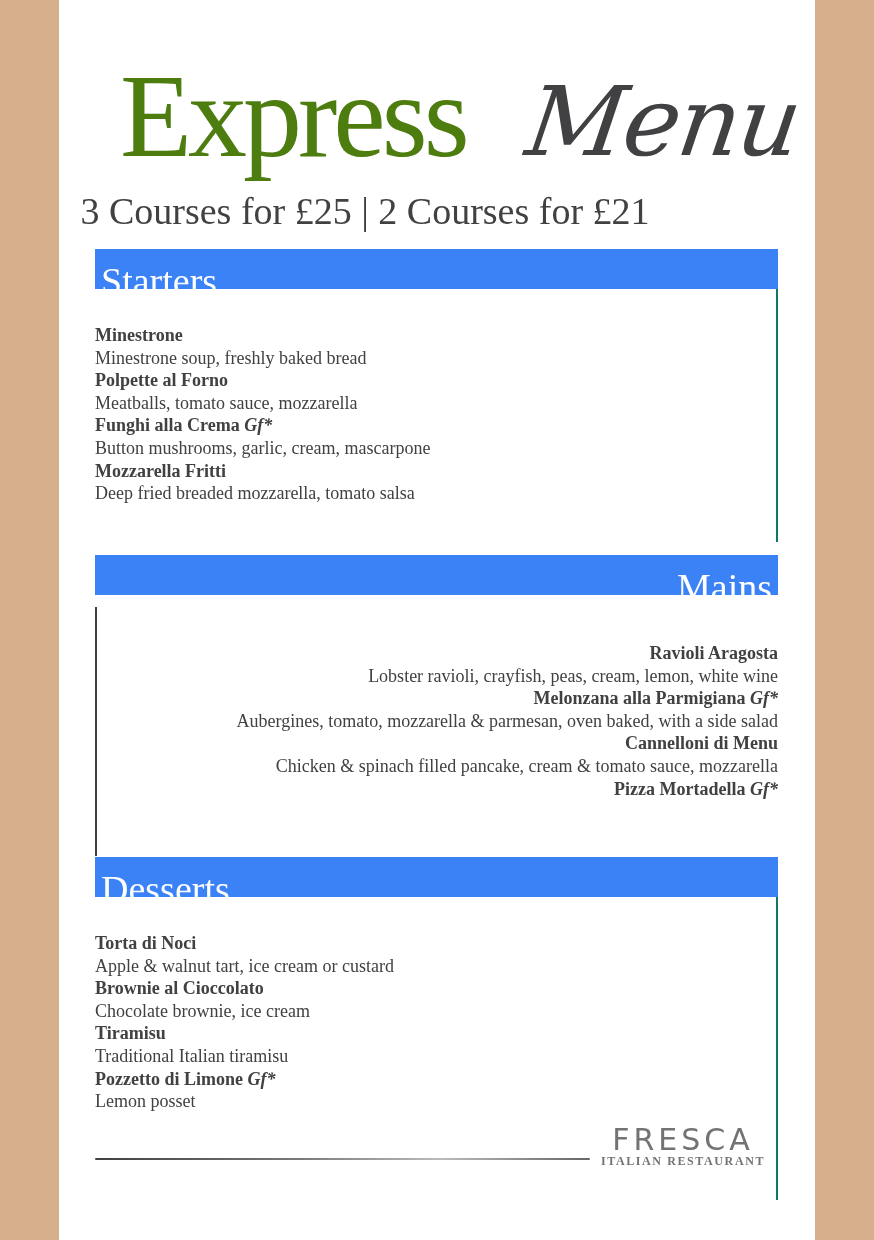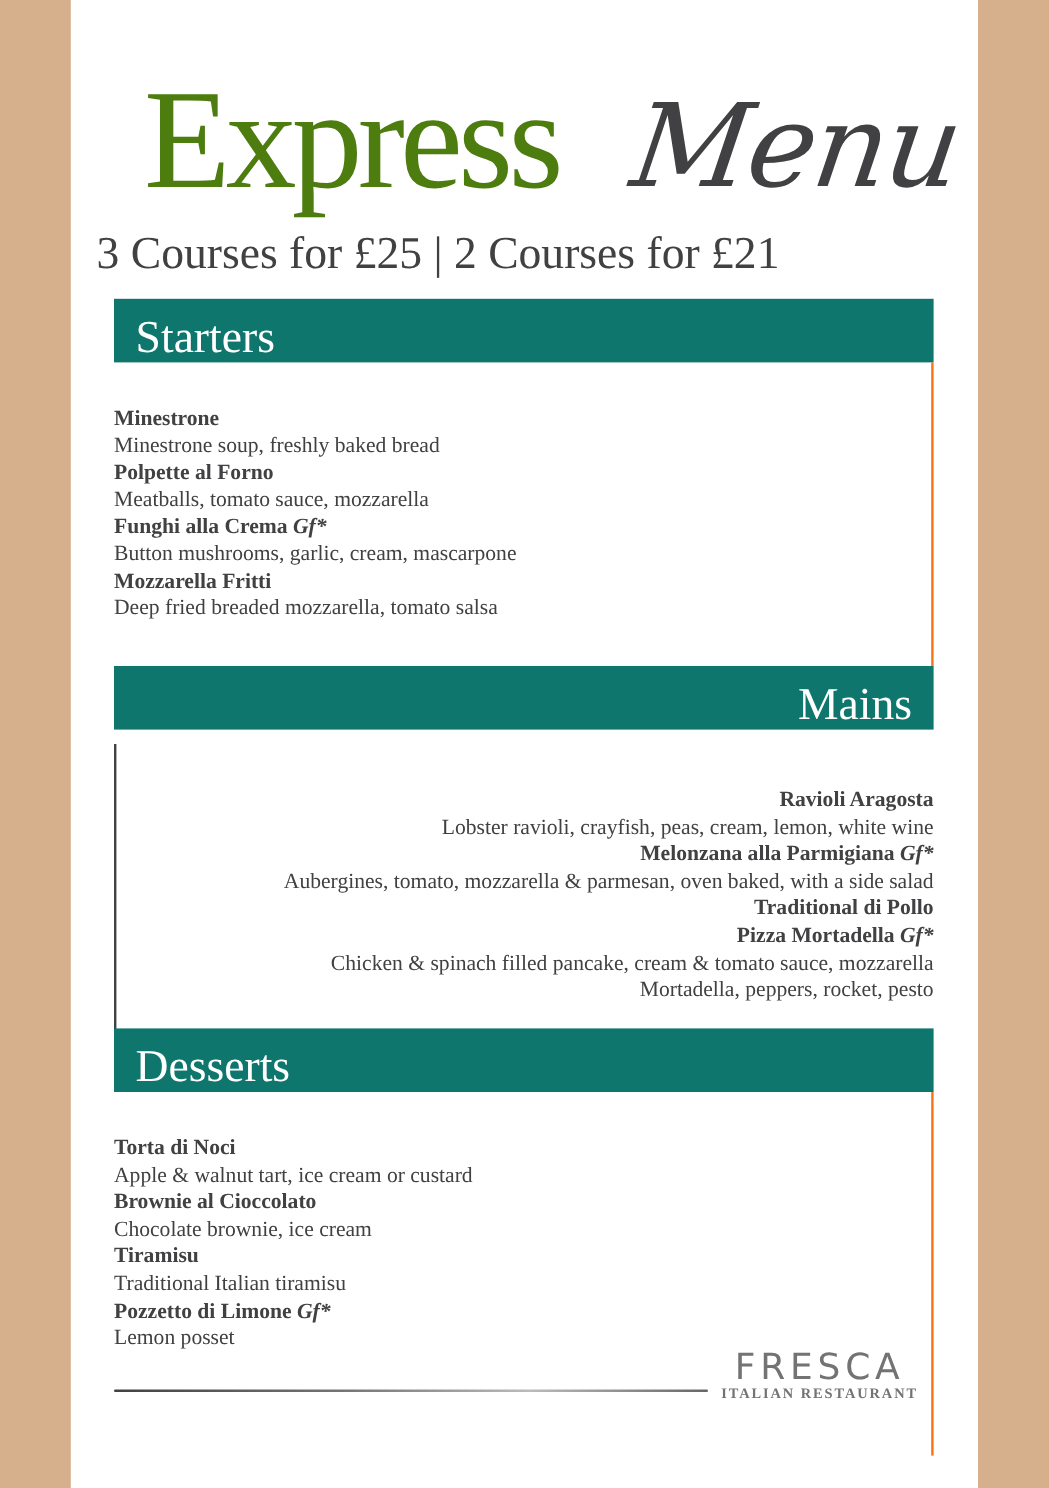--- a/index.html
+++ b/index.html
@@ -11,25 +11,25 @@
 
   .title-wrap { position:absolute; left:0; top:52px; width:874px; height:140px; }
   .title-express { position:absolute; left:120px; top:0; font-family:"Liberation Serif", serif;
         font-size:118px; line-height:130px; color:#4d7c0f; letter-spacing:-4px; }
   .title-menu { position:absolute; left:528px; top:10px; font-family:"DejaVu Serif", serif; font-style:italic;
         font-size:96px; line-height:120px; color:#414042; letter-spacing:-2px; transform:skewX(-8deg); font-weight:normal; }
   .subtitle { position:absolute; left:0; width:730px; top:188px; text-align:center; font-size:38px;
         line-height:46px; color:#414042; }
 
   .section { position:absolute; left:95px; width:683px; }
-  .sec-bar { height:53px; background:#0f766e; color:#fff; font-size:38px; line-height:64px; padding:0 18px;
+  .sec-bar { height:40px; background:#3b82f6; color:#fff; font-size:38px; line-height:64px; padding:0 6px;
         box-sizing:border-box; }
   .sec-bar.right { text-align:right; }
   .sec-body { position:relative; }
-  .border-r { border-right:2px solid #f97316; }
+  .border-r { border-right:2px solid #0f766e; }
   .border-l { border-left:2px solid #414042;margin-top:12px; }
   .items { font-size:18px; line-height:22.6px; }
   .items.right { text-align:right; }
   .item-name { font-weight:bold; }
   .gf { font-style:italic; font-weight:bold; }
 
   .starters { top:249px; }
   .starters .sec-body { height:253px; }
   .starters .items { position:absolute; left:0; top:35px; }
 
@@ -76,24 +76,23 @@
 </div>
 
 <div class="section mains">
   <div class="sec-bar right">Mains</div>
   <div class="sec-body border-l">
     <div class="items right">
       <div><span class="item-name">Ravioli Aragosta</span><span class="gf"></span></div>
       <div>Lobster ravioli, crayfish, peas, cream, lemon, white wine</div>
       <div><span class="item-name">Melonzana alla Parmigiana</span> <span class="gf">Gf*</span></div>
       <div>Aubergines, tomato, mozzarella &amp; parmesan, oven baked, with a side salad</div>
-      <div><span class="item-name">Traditional di Pollo</span><span class="gf"></span></div>
+      <div><span class="item-name">Cannelloni di Menu</span><span class="gf"></span></div>
+      <div>Chicken &amp; spinach filled pancake, cream &amp; tomato sauce, mozzarella</div>
       <div><span class="item-name">Pizza Mortadella</span> <span class="gf">Gf*</span></div>
-      <div>Chicken &amp; spinach filled pancake, cream &amp; tomato sauce, mozzarella</div>
-      <div>Mortadella, peppers, rocket, pesto</div>
     </div>
   </div>
 </div>
 
 <div class="section desserts">
   <div class="sec-bar">Desserts</div>
   <div class="sec-body border-r">
     <div class="items">
       <div><span class="item-name">Torta di Noci</span> <span class="gf"></span></div>
       <div>Apple &amp; walnut tart, ice cream or custard</div>

